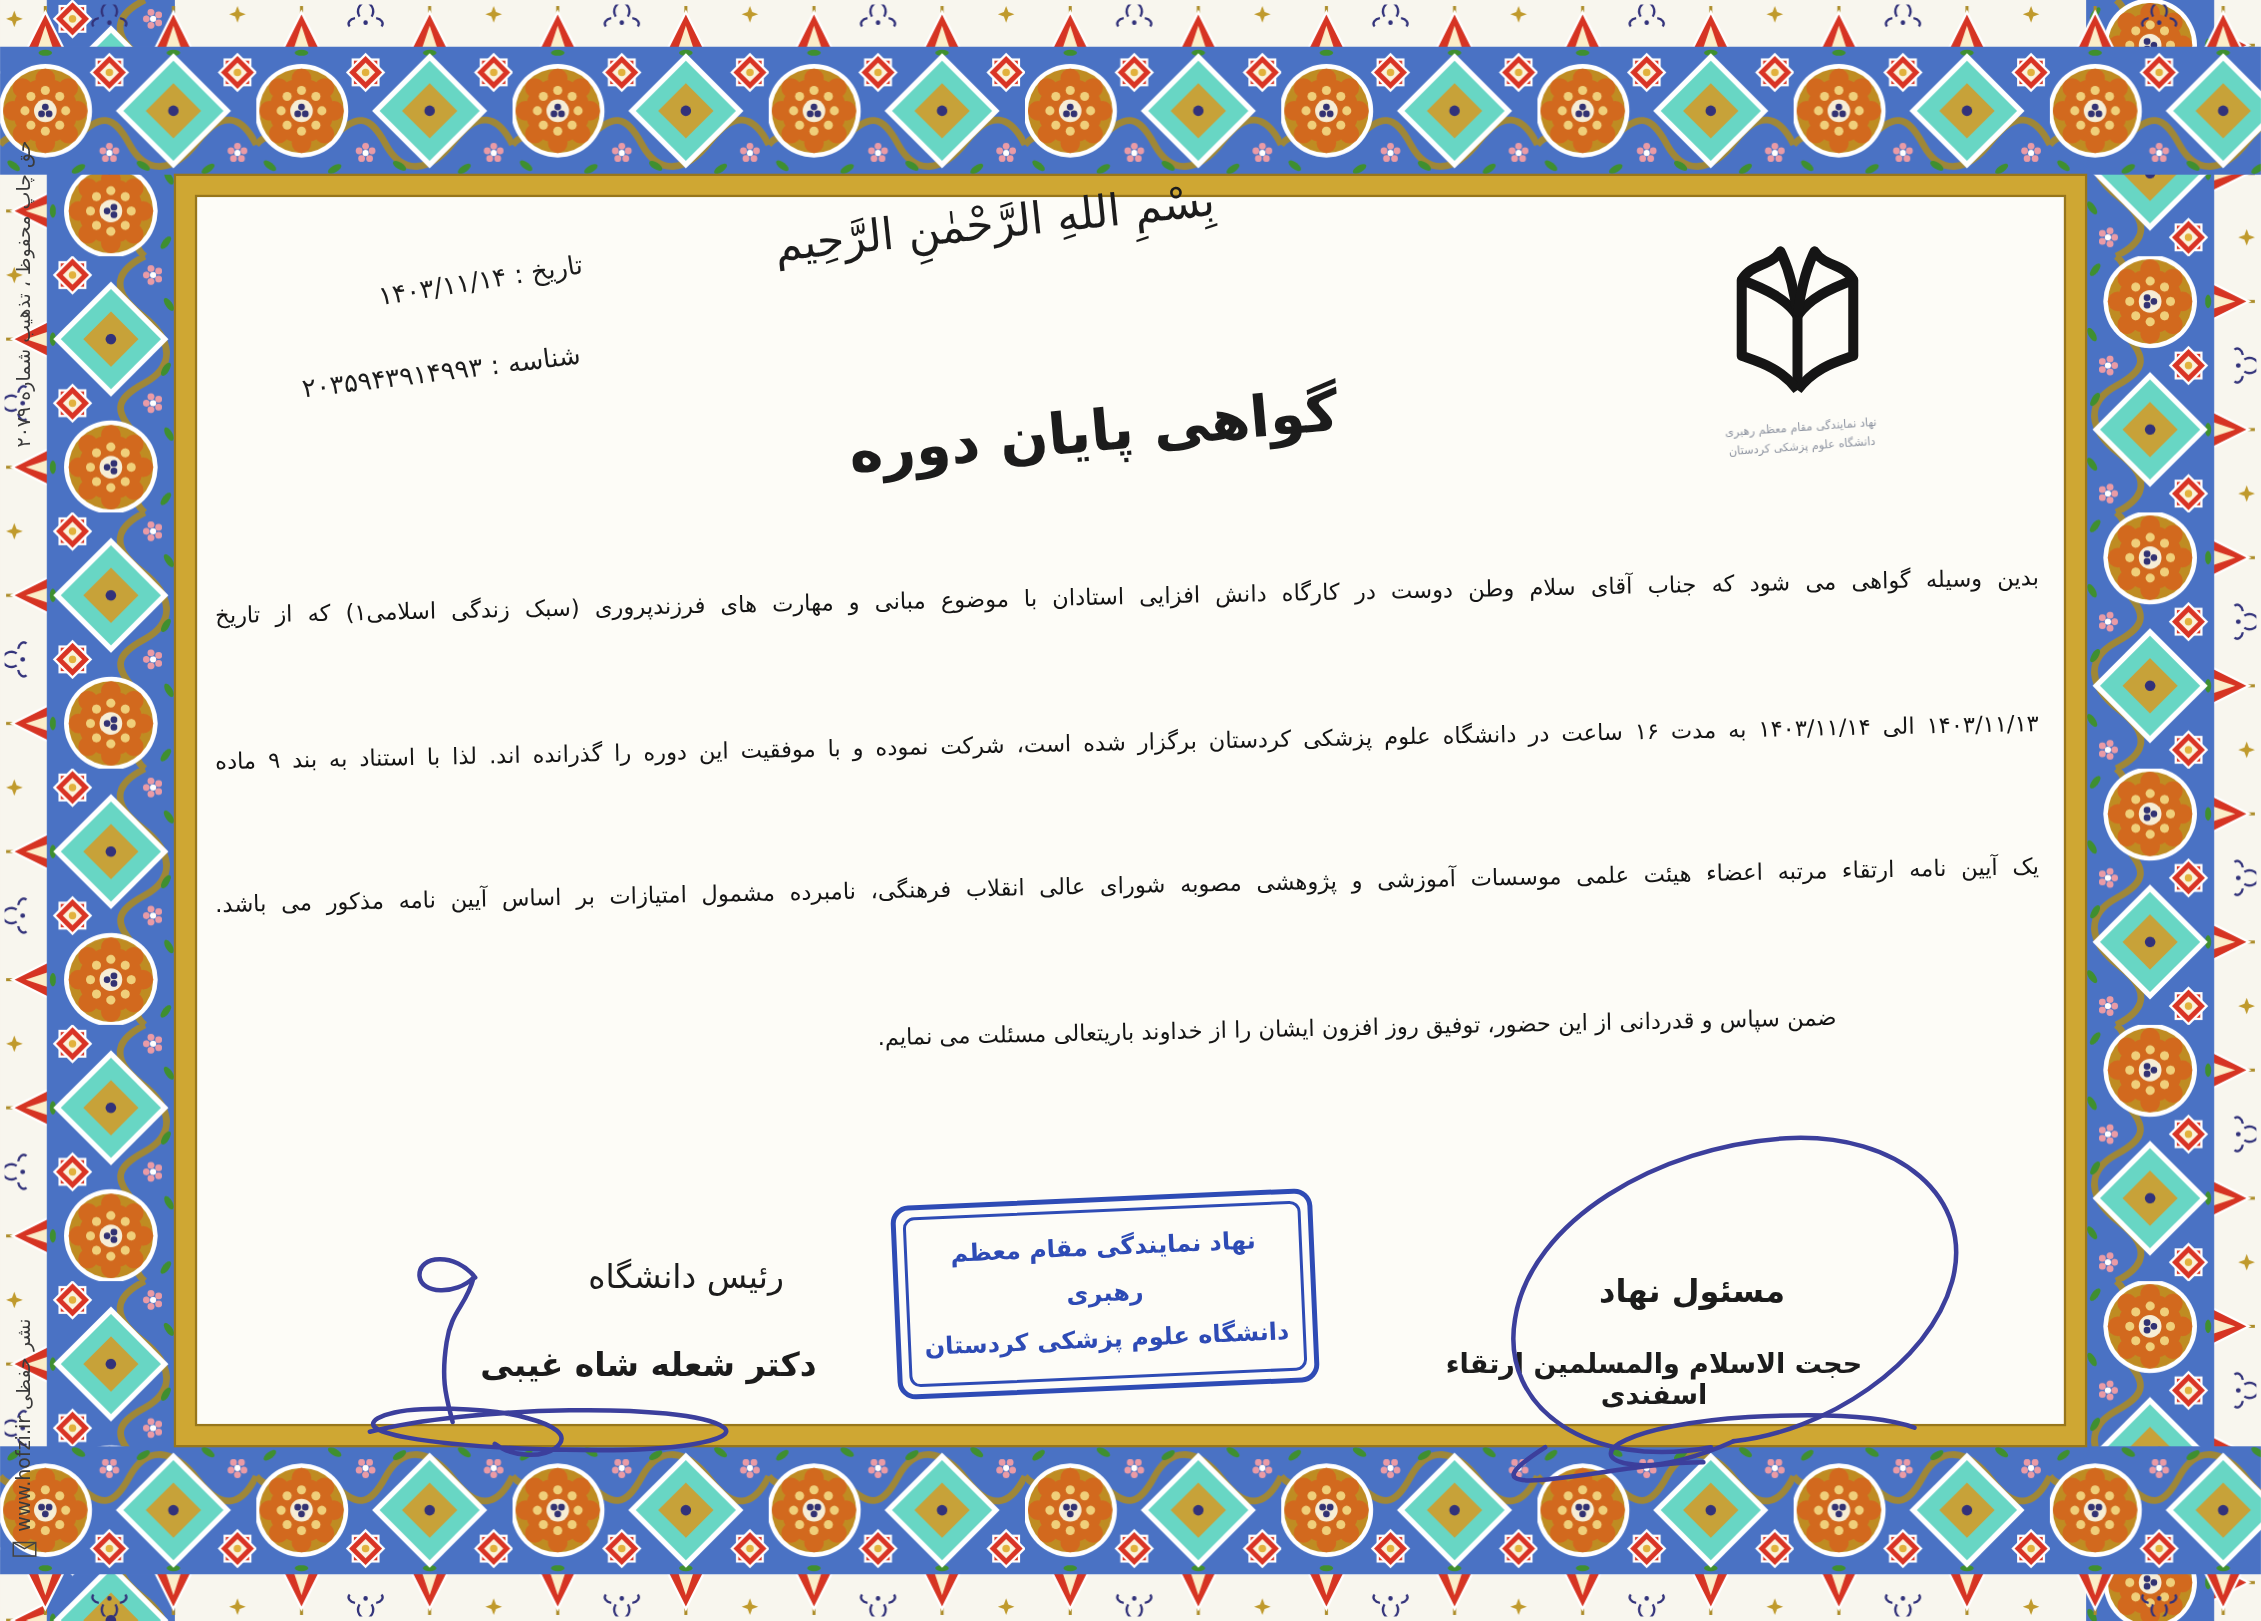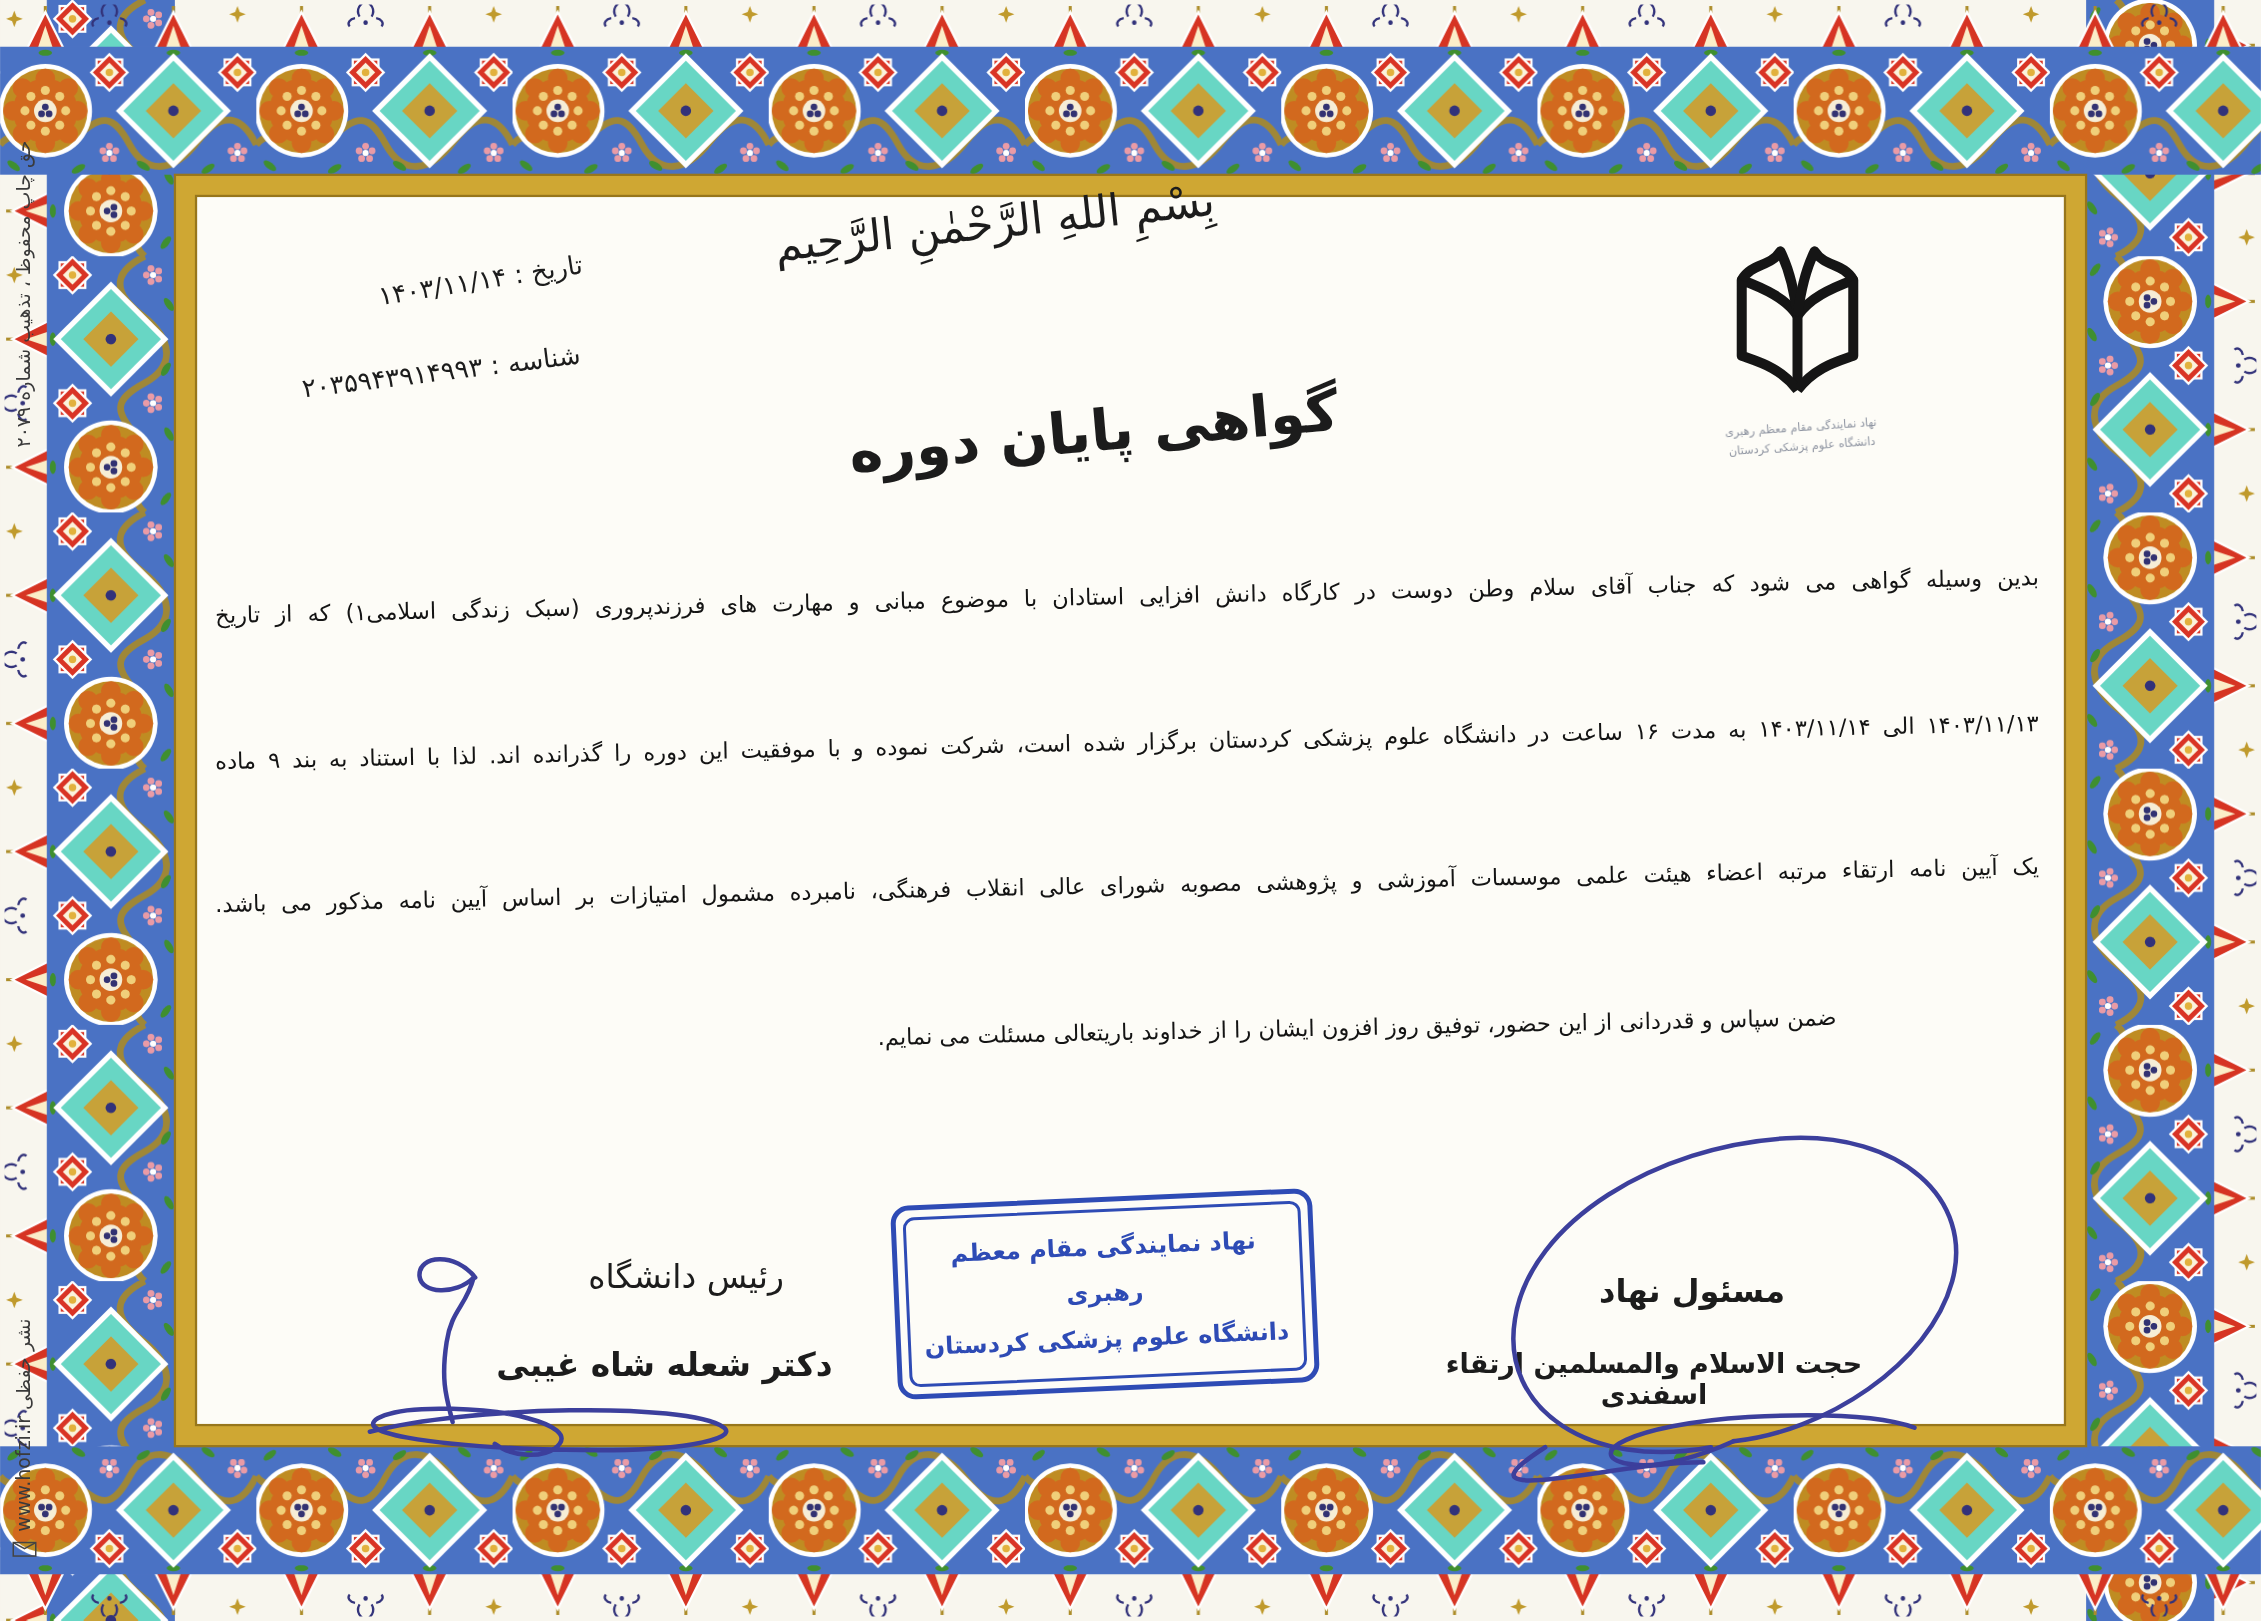--- a/index.html
+++ b/index.html
@@ -172,21 +172,21 @@
 </div>
 
 <div class="abs fa center" style="left:822px;top:398px;width:543px;font-size:57px;font-weight:bold;transform:rotate(-5deg);">گواهی پایان دوره</div>
 
 <div class="abs fa body-line" style="left:215px;top:580px;width:1824px;transform:rotate(-1.2deg);">بدین وسیله گواهی می شود که جناب آقای سلام وطن دوست در کارگاه دانش افزایی استادان با موضوع مبانی و مهارت های فرزندپروری (سبک زندگی اسلامی۱) که از تاریخ</div>
 <div class="abs fa body-line" style="left:215px;top:726px;width:1824px;transform:rotate(-1.2deg);">۱۴۰۳/۱۱/۱۳ الی ۱۴۰۳/۱۱/۱۴ به مدت ۱۶ ساعت در دانشگاه علوم پزشکی کردستان برگزار شده است، شرکت نموده و با موفقیت این دوره را گذرانده اند. لذا با استناد به بند ۹ ماده</div>
 <div class="abs fa body-line" style="left:215px;top:869px;width:1824px;transform:rotate(-1.2deg);">یک آیین نامه ارتقاء مرتبه اعضاء هیئت علمی موسسات آموزشی و پژوهشی مصوبه شورای عالی انقلاب فرهنگی، نامبرده مشمول امتیازات بر اساس آیین نامه مذکور می باشد.</div>
 <div class="abs fa" style="left:754px;top:1014px;width:1206px;font-size:22.6px;font-weight:500;text-align:center;transform:rotate(-1.2deg);color:#141414;">ضمن سپاس و قدردانی از این حضور، توفیق روز افزون ایشان را از خداوند باریتعالی مسئلت می نمایم.</div>
 
 <div class="abs fa center" style="left:569px;top:1257px;width:234px;font-size:33px;font-weight:normal;">رئیس دانشگاه</div>
-<div class="abs fa center" style="left:475px;top:1345px;width:347px;font-size:33px;font-weight:bold;margin-left:16px;">دکتر شعله شاه غیبی</div>
+<div class="abs fa center" style="left:475px;top:1345px;width:347px;font-size:33px;font-weight:bold;">دکتر شعله شاه غیبی</div>
 <svg class="abs" style="left:317px;top:1206px;" width="482" height="286" viewBox="0 0 640 380">
   <path class="sig-path" d="M210,95 c-26,-34 -76,-30 -74,-2 c2,24 48,26 72,2 c-10,38 -30,44 -36,86 c-8,52 0,74 8,106"></path>
   <path class="sig-path" d="M70,300 c130,-34 420,-40 470,-6 c22,16 -60,34 -210,30 c-180,-4 -300,-24 -240,-46 c36,-14 140,-10 190,4 c30,8 60,22 36,40 c-20,14 -60,10 -80,-6"></path>
 </svg>
 
 <div class="abs" style="left:894px;top:1197px;width:422px;transform:rotate(-2.5deg);">
   <div class="stamp-outer">
     <div class="stamp-inner fa">
       <div class="stamp-line">نهاد نمایندگی مقام معظم رهبری</div>
       <div class="stamp-line">دانشگاه علوم پزشکی کردستان</div>

